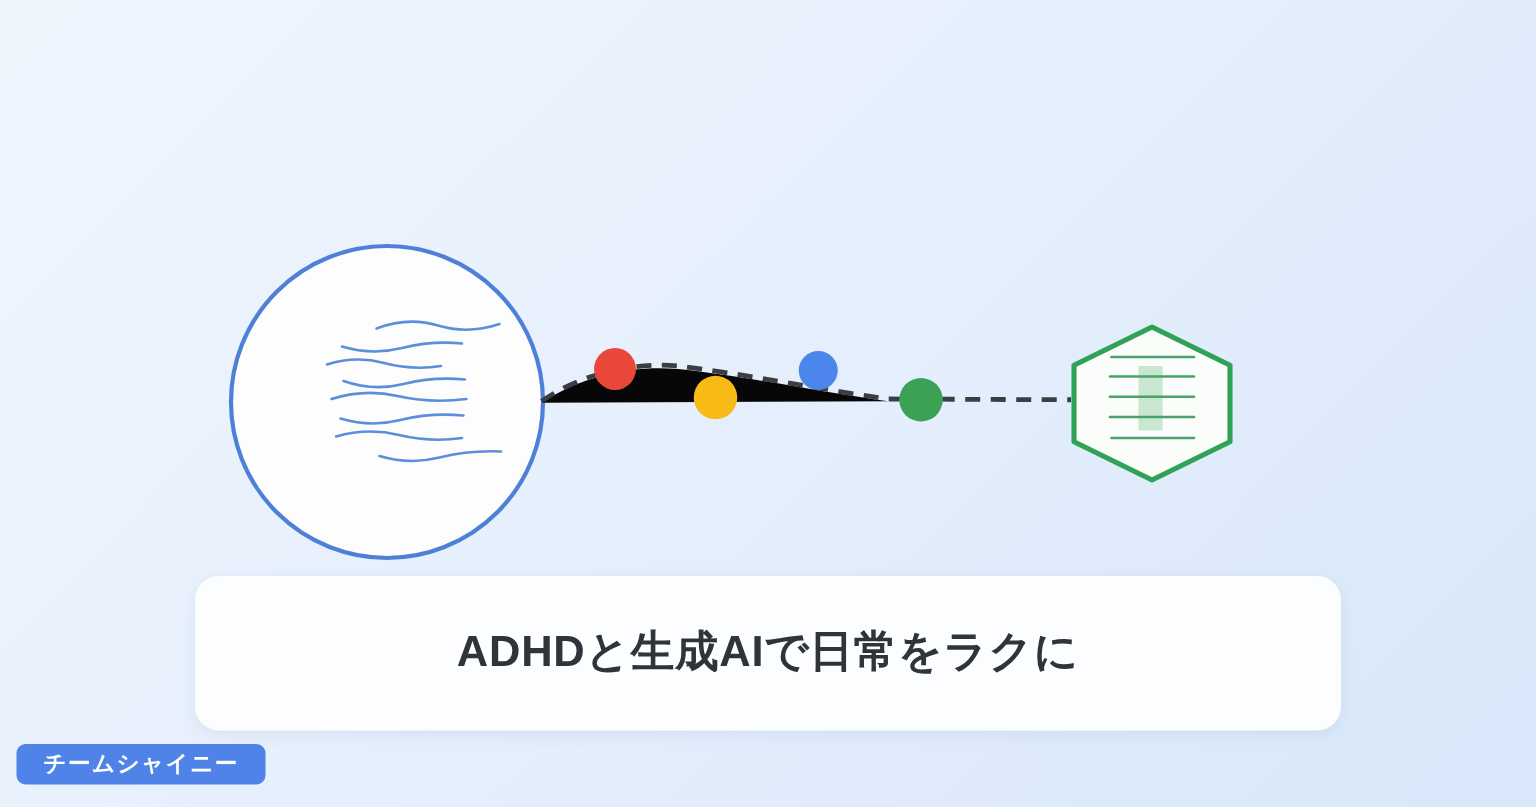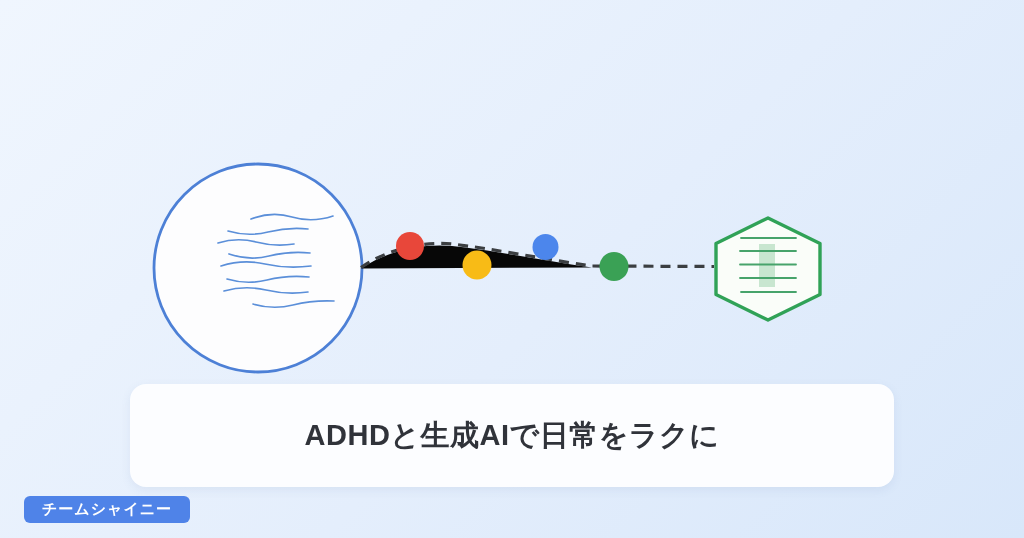--- a/index.html
+++ b/index.html
@@ -34,21 +34,21 @@
   }
   .card h1{
     margin:0;font-size:29px;font-weight:bold;color:var(--title-text);
     letter-spacing:0.5px;line-height:1.1;
   }
   .card p{
     margin:0;font-size:21px;font-weight:normal;color:var(--subtitle-text);
     letter-spacing:0.5px;line-height:1.1;
   }
   .badge{
-    position:absolute;left:24px;top:496px;height:27px;min-width:159px;
+    position:absolute;left:11px;top:496px;height:27px;min-width:159px;
     box-sizing:border-box;padding:0 18px;
     background:var(--badge-bg);color:var(--badge-text);
     border-radius:6px;font-size:15px;font-weight:bold;letter-spacing:1px;
     display:flex;align-items:center;justify-content:center;
   }
 </style>
 </head>
 <body>
 
 <div class="stage">

